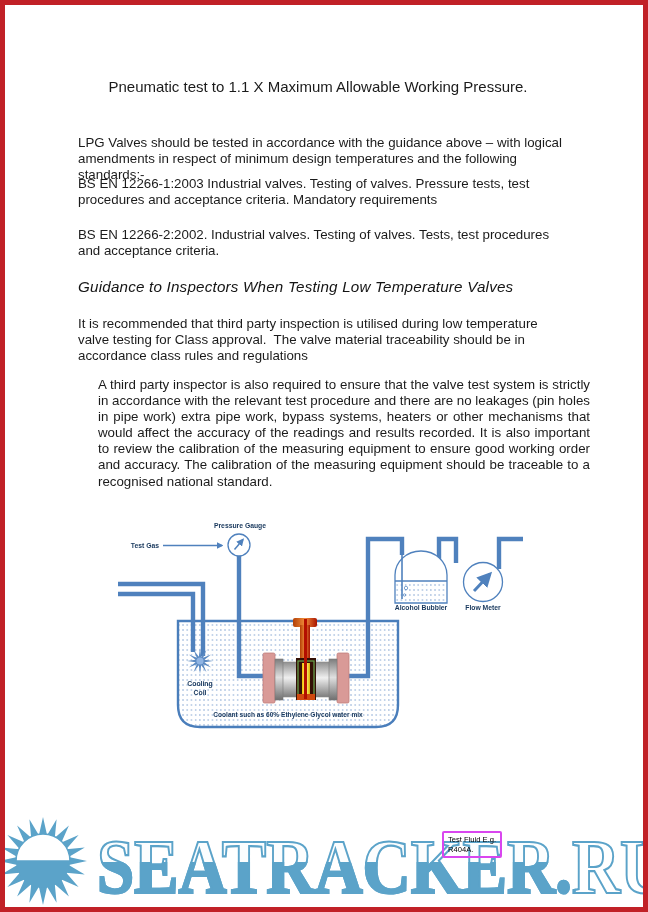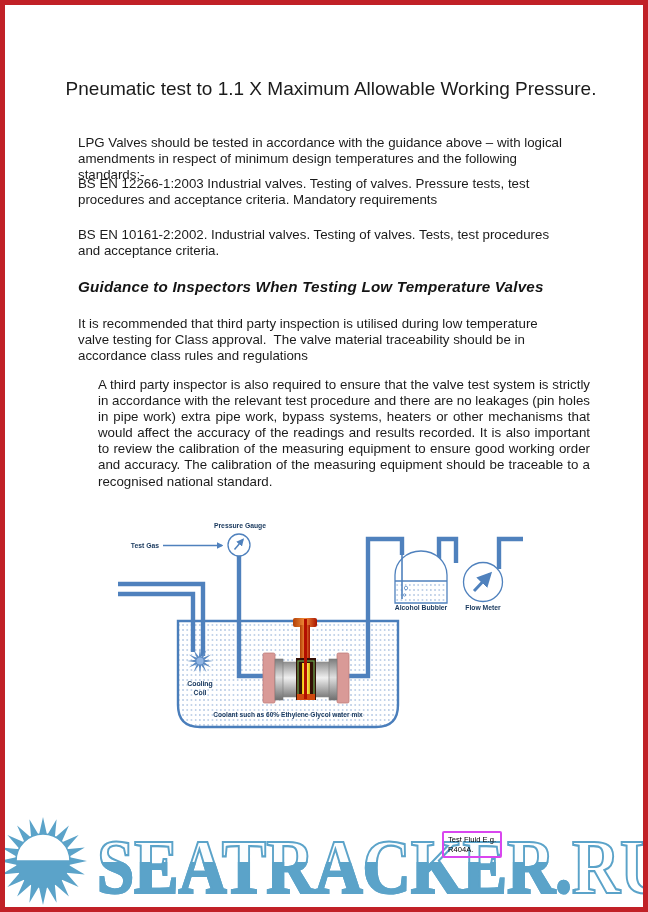--- a/index.html
+++ b/index.html
@@ -7,34 +7,34 @@
     width:648px;height:912px;position:relative;overflow:hidden;
     background:#ffffff;
     font-family:"Liberation Sans",sans-serif;
   }
   .frame{
     position:absolute;inset:0;
     border:5px solid var(--frame,#c12127);
     pointer-events:none;z-index:20;
   }
   .doc-title{
-    position:absolute;top:78px;left:47px;width:568px;
-    font-size:19px;color:#1b1b1b;text-align:center;
+    position:absolute;top:78px;left:34px;width:568px;
+    font-size:15px;color:#1b1b1b;text-align:center;
   }
   .para{
     position:absolute;left:78px;width:494px;
     font-size:13.3px;line-height:16.1px;color:#1b1b1b;
     white-space:pre-wrap;
   }
   #p1{top:119px;margin-top:16px;}
   #p2{top:176px;}
   #p3{top:227px;}
   .doc-heading{
     position:absolute;top:278px;left:78px;width:520px;
-    font-size:15.2px;font-weight:bold;font-style:italic;color:#141414;
+    font-size:15.2px;font-weight:normal;font-style:italic;color:#141414;
     letter-spacing:0.2px;
   }
   #p4{top:316px;}
   #p5{top:377px;width:492px;text-align:justify;white-space:normal;margin-left:20px;}
 
   
   .diagram{position:absolute;left:110px;top:513px;width:440px;height:252px;}
   .pipe{stroke:var(--pipe,#4f81bd);stroke-width:4.4;fill:none;stroke-linejoin:miter;}
   .thinline{stroke:var(--pipe,#4f81bd);stroke-width:1.3;fill:none;}
   .vessel{stroke:var(--pipe,#4f81bd);stroke-width:1.3;fill:#ffffff;}
@@ -67,21 +67,21 @@
 </style>
 </head>
 <body>
 
 <div class="frame"></div>
 
 <div class="doc-title">Pneumatic test to 1.1 X Maximum Allowable Working Pressure.</div>
 
 <div class="para" id="p1">LPG Valves should be tested in accordance with the guidance above – with logical amendments in respect of minimum design temperatures and the following standards:-</div>
 <div class="para" id="p2">BS EN 12266-1:2003 Industrial valves. Testing of valves. Pressure tests, test procedures and acceptance criteria. Mandatory requirements</div>
-<div class="para" id="p3">BS EN 10161-2:2002. Industrial valves. Testing of valves. Tests, test procedures and acceptance criteria.</div>
+<div class="para" id="p3">BS EN 12266-2:2002. Industrial valves. Testing of valves. Tests, test procedures and acceptance criteria.</div>
 
 <div class="doc-heading">Guidance to Inspectors When Testing Low Temperature Valves</div>
 
 <div class="para" id="p4">It is recommended that third party inspection is utilised during low temperature valve testing for Class approval.  The valve material traceability should be in accordance class rules and regulations</div>
 <div class="para" id="p5">A third party inspector is also required to ensure that the valve test system is strictly in accordance with the relevant test procedure and there are no leakages (pin holes in pipe work) extra pipe work, bypass systems, heaters or other mechanisms that would affect the accuracy of the readings and results recorded. It is also important to review the calibration of the measuring equipment to ensure good working order and accuracy. The calibration of the measuring equipment should be traceable to a recognised national standard.</div>
 
 <div class="diagram">
 <svg width="440" height="252" viewBox="0 0 440 252" xmlns="http://www.w3.org/2000/svg">
   <defs>
     <pattern id="dots" width="4.2" height="5" patternUnits="userSpaceOnUse">

